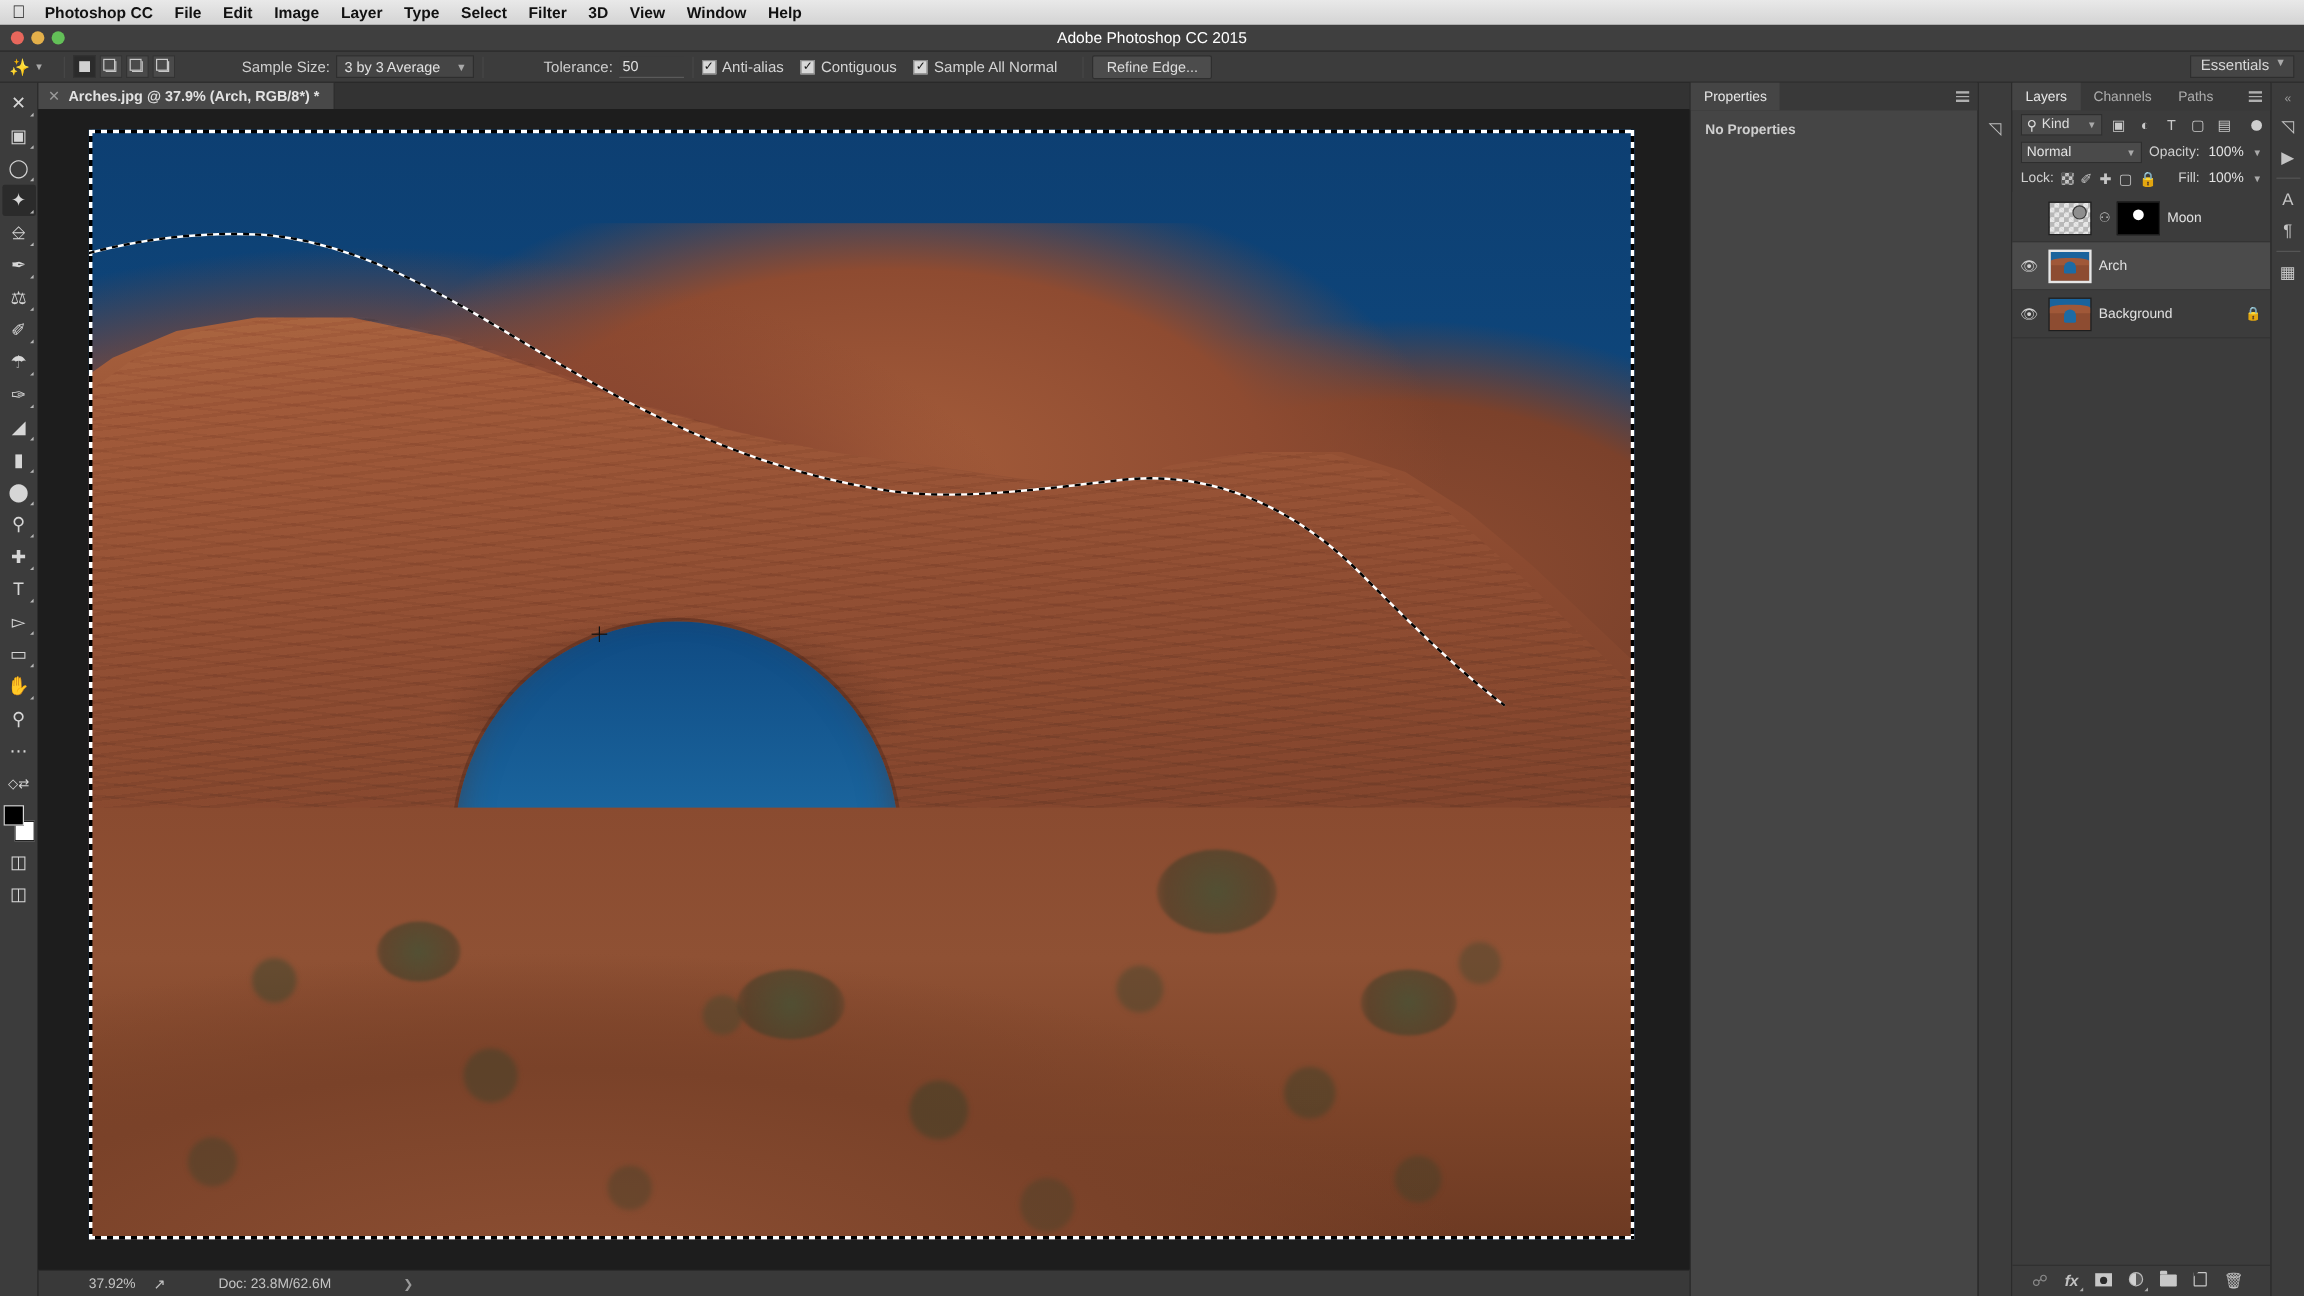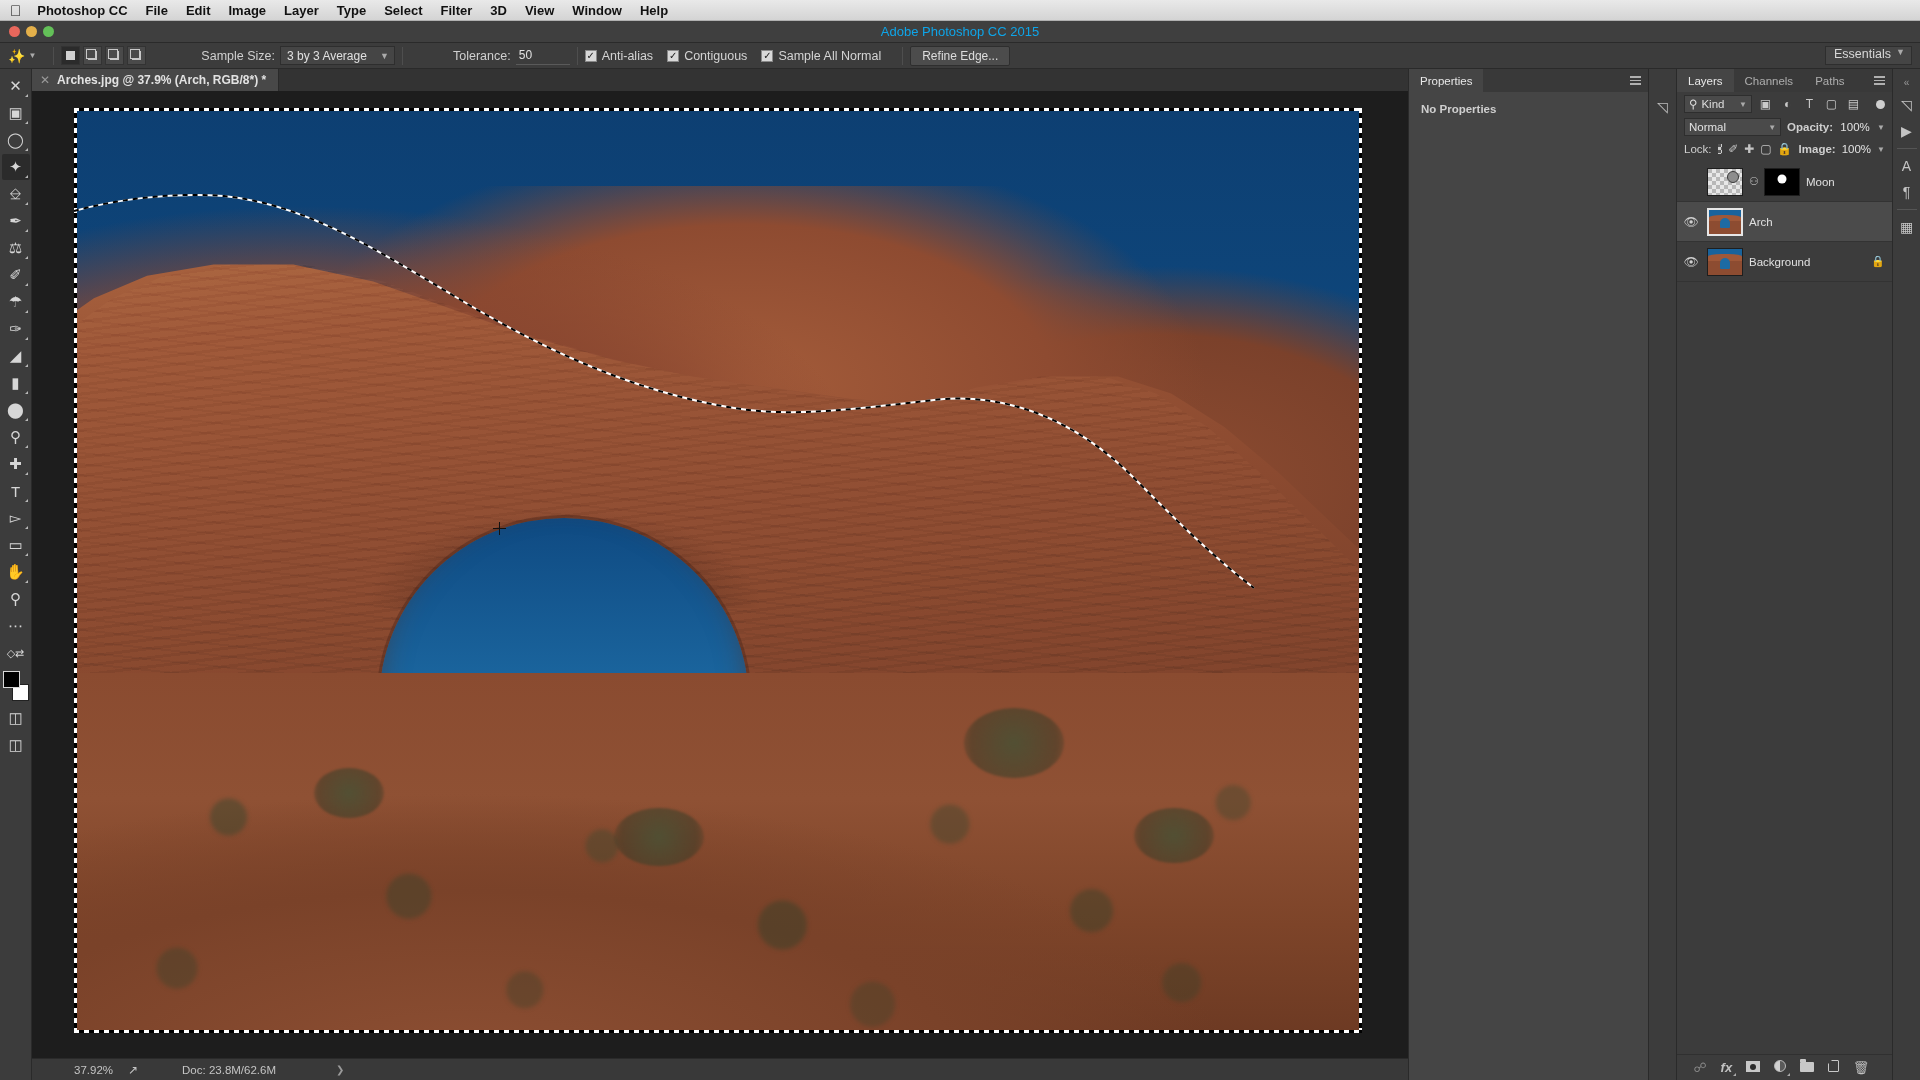--- a/index.html
+++ b/index.html
@@ -21,21 +21,21 @@
   
   #app-titlebar {
     height:22px; background:#3f3f3f; position:relative;
     display:flex; align-items:center; border-bottom:1px solid #2a2a2a;
   }
   .traffic { display:flex; gap:6px; padding-left:9px; }
   .tl { width:11px; height:11px; border-radius:50%; }
   .tl.r { background:#e8675c; } .tl.y { background:#e4b04a; } .tl.g { background:#63c058; }
   #app-title {
     position:absolute; left:0; right:0; text-align:center;
-    font-size:13px; color:#0ea5e9;
+    font-size:13px; color:#ffffff;
   }
   
   #options-bar {
     height:26px; background:#3c3c3c; border-bottom:1px solid #2a2a2a;
     display:flex; align-items:center; padding:0 8px; gap:0;
   }
   .ob-tool { display:flex; align-items:center; gap:3px; margin-right:10px; }
   .ob-tool .glyph { font-size:14px; color:#cfcfcf; }
   .ob-sep { width:1px; height:18px; background:#2b2b2b; margin:0 7px;
             border-right:1px solid #4e4e4e; }
@@ -270,21 +270,21 @@
   .kfilter { width:17px; height:17px; display:flex; align-items:center;
              justify-content:center; color:#c9c9c9; font-size:12px; }
   .kdot { width:9px; height:9px; border-radius:50%; background:#cfcfcf; margin-left:auto; }
   #blendrow { height:22px; gap:6px; }
   .blend-sel {
     background:#4a4a4a; border:1px solid #2e2e2e; height:18px; flex:1;
     display:flex; align-items:center; padding:0 4px; position:relative;
     font-size:11.5px; color:#e2e2e2;
   }
   .blend-sel .car { position:absolute; right:4px; font-size:8px; color:#aaa; }
-  .opa-label { font-size:11.5px; color:#cfcfcf;font-weight:bold; }
+  .opa-label { font-size:11.5px; color:#cfcfcf; }
   .opa-val { font-size:11.5px; color:#e2e2e2; width:32px; text-align:center; }
   .mini-car { font-size:8px; color:#aaa; }
   #lockrow { height:22px; gap:6px; font-size:11.5px; color:#cfcfcf; }
   .lock-ic { color:#c5c5c5; font-size:12px; }
   .checker-ic {
     width:10px; height:10px;
     background-image:linear-gradient(45deg,#ccc 25%,transparent 25%,transparent 75%,#ccc 75%),
                      linear-gradient(45deg,#ccc 25%,#555 25%,#555 75%,#ccc 75%);
     background-size:6px 6px; background-position:0 0,3px 3px;
   }
@@ -576,21 +576,21 @@
       <span class="mini-car">▼</span>
     </div>
 
     <div class="lrow" id="lockrow">
       <span>Lock:</span>
       <span class="checker-ic"></span>
       <span class="lock-ic">✐</span>
       <span class="lock-ic">✚</span>
       <span class="lock-ic">▢</span>
       <span class="lock-ic">🔒</span>
-      <span class="opa-label" style="margin-left:auto;">Image:</span>
+      <span class="opa-label" style="margin-left:auto;">Fill:</span>
       <span class="opa-val">100%</span>
       <span class="mini-car">▼</span>
     </div>
 
     <div id="layer-list">
 
       <div class="layer">
         <span class="eye"></span>
         <span class="thumb checker">
           <span class="moon-dot"></span>

